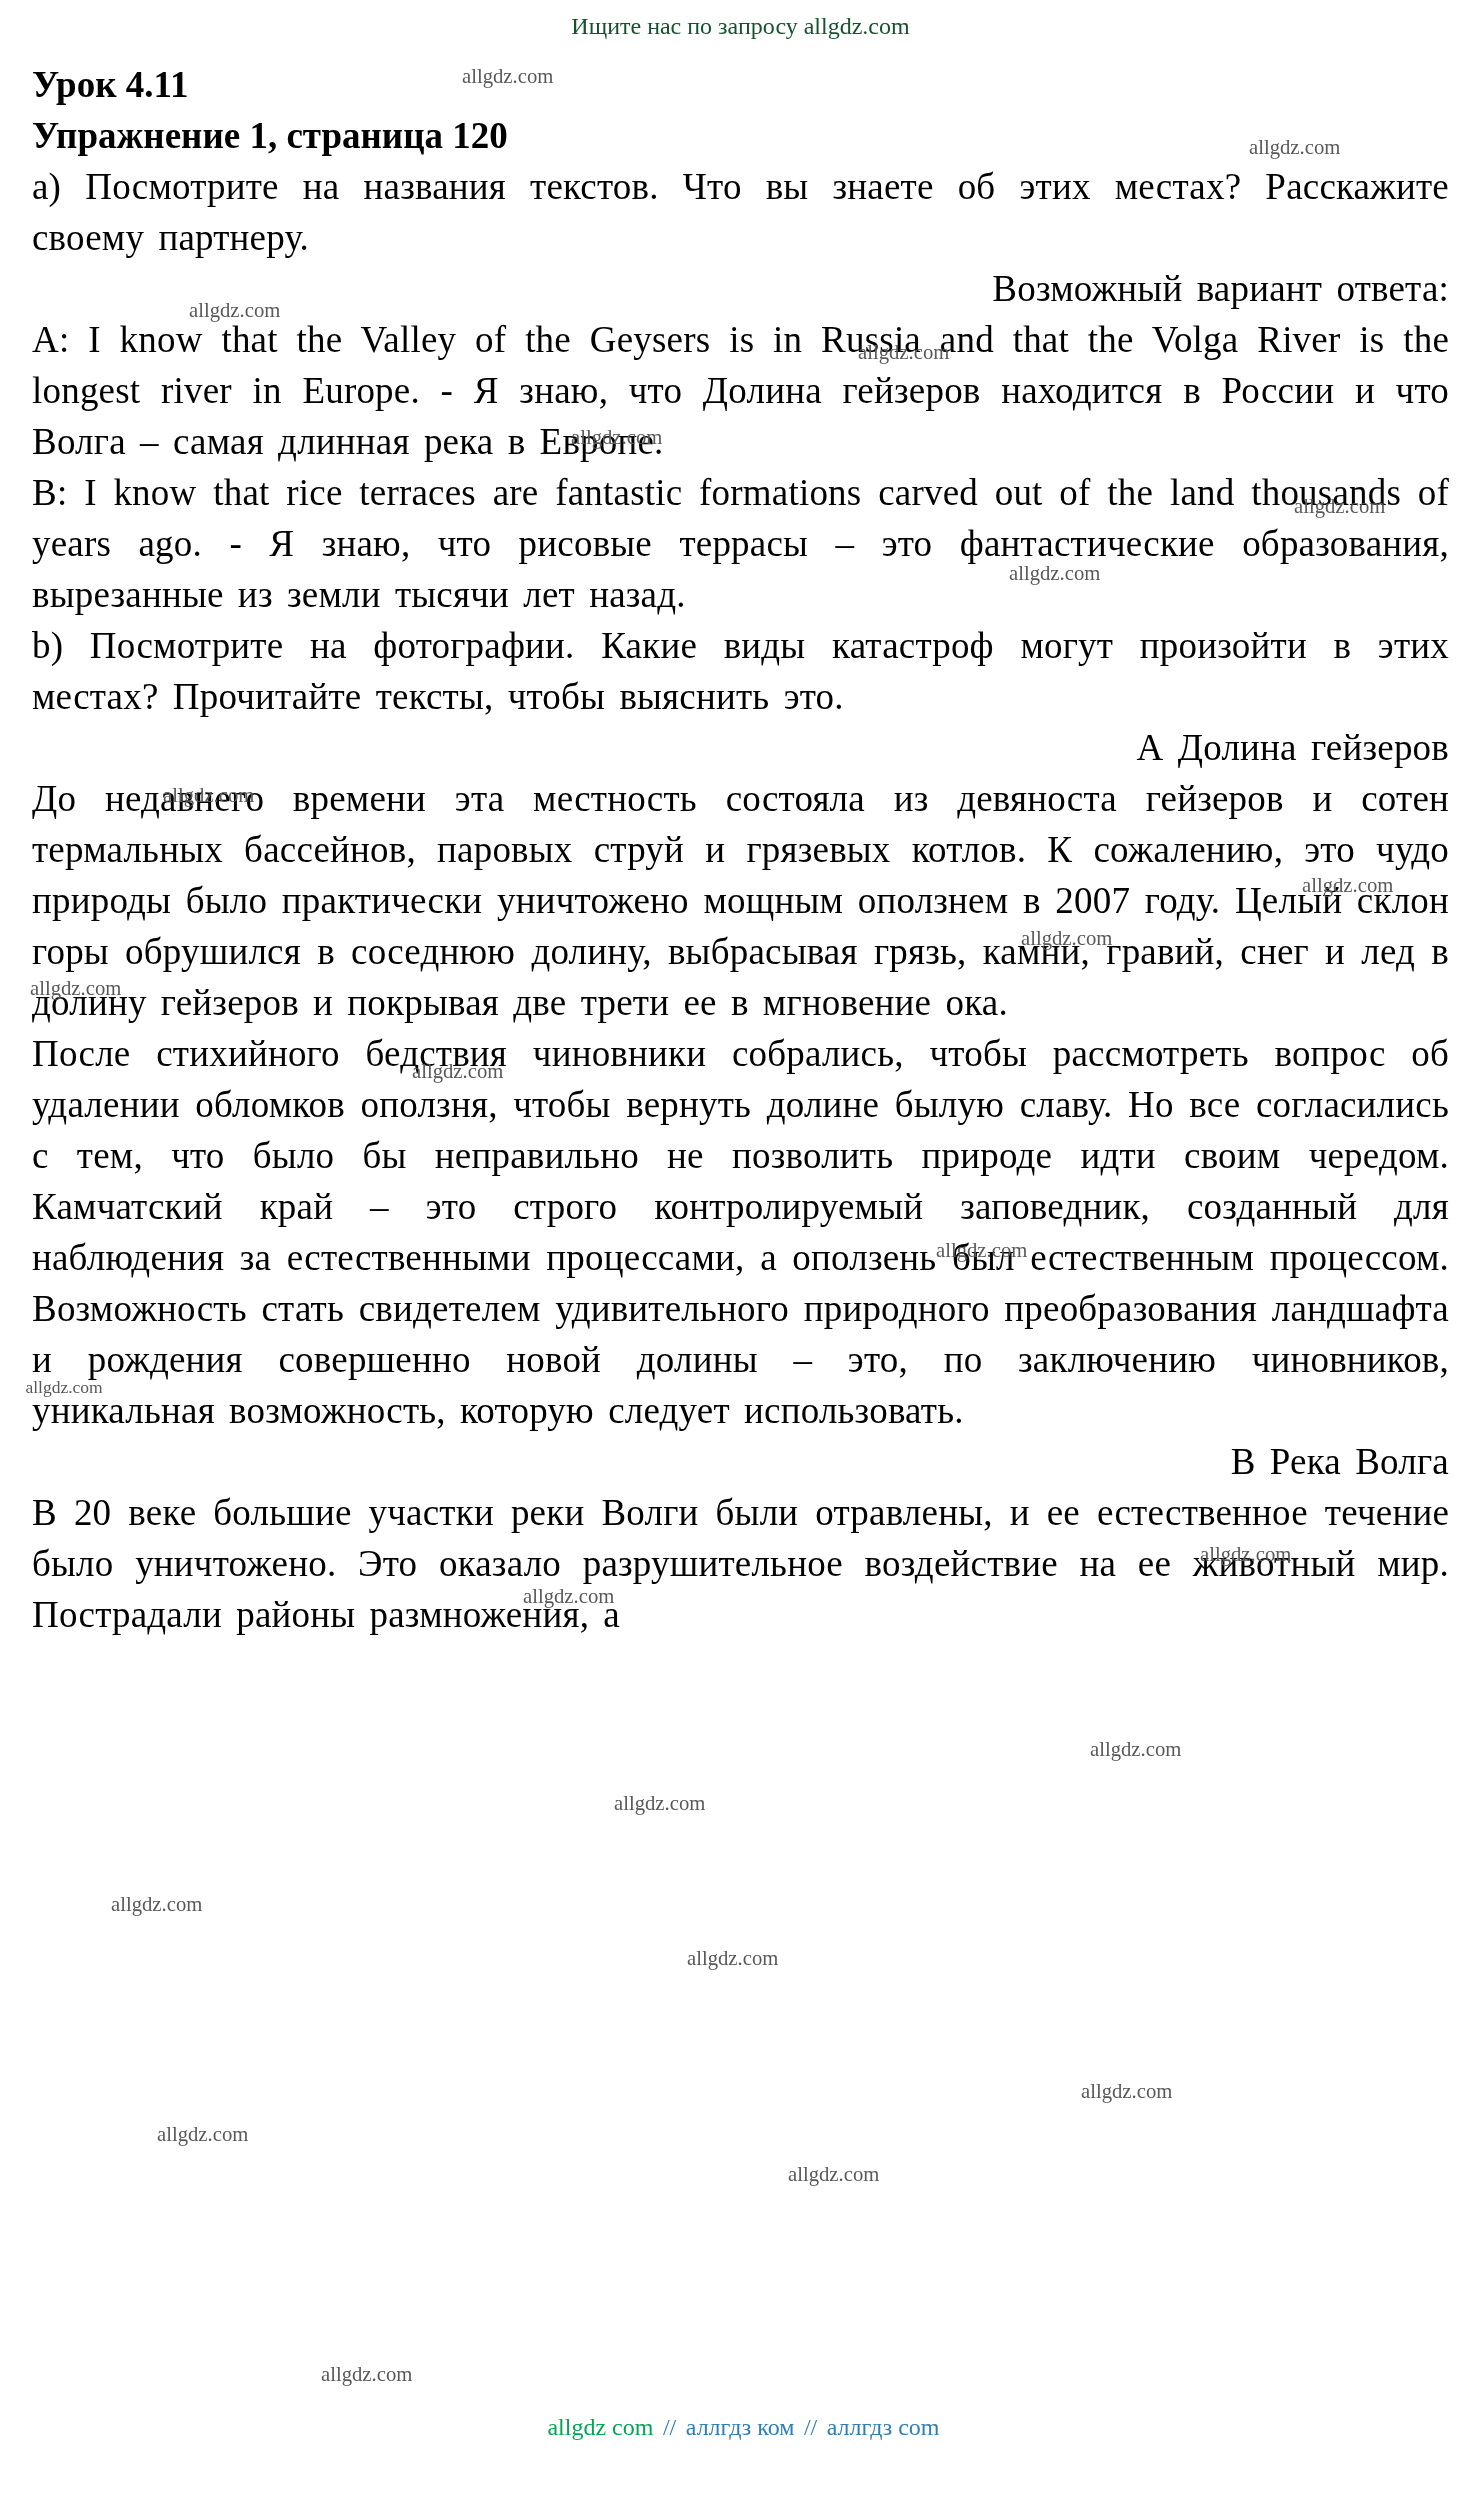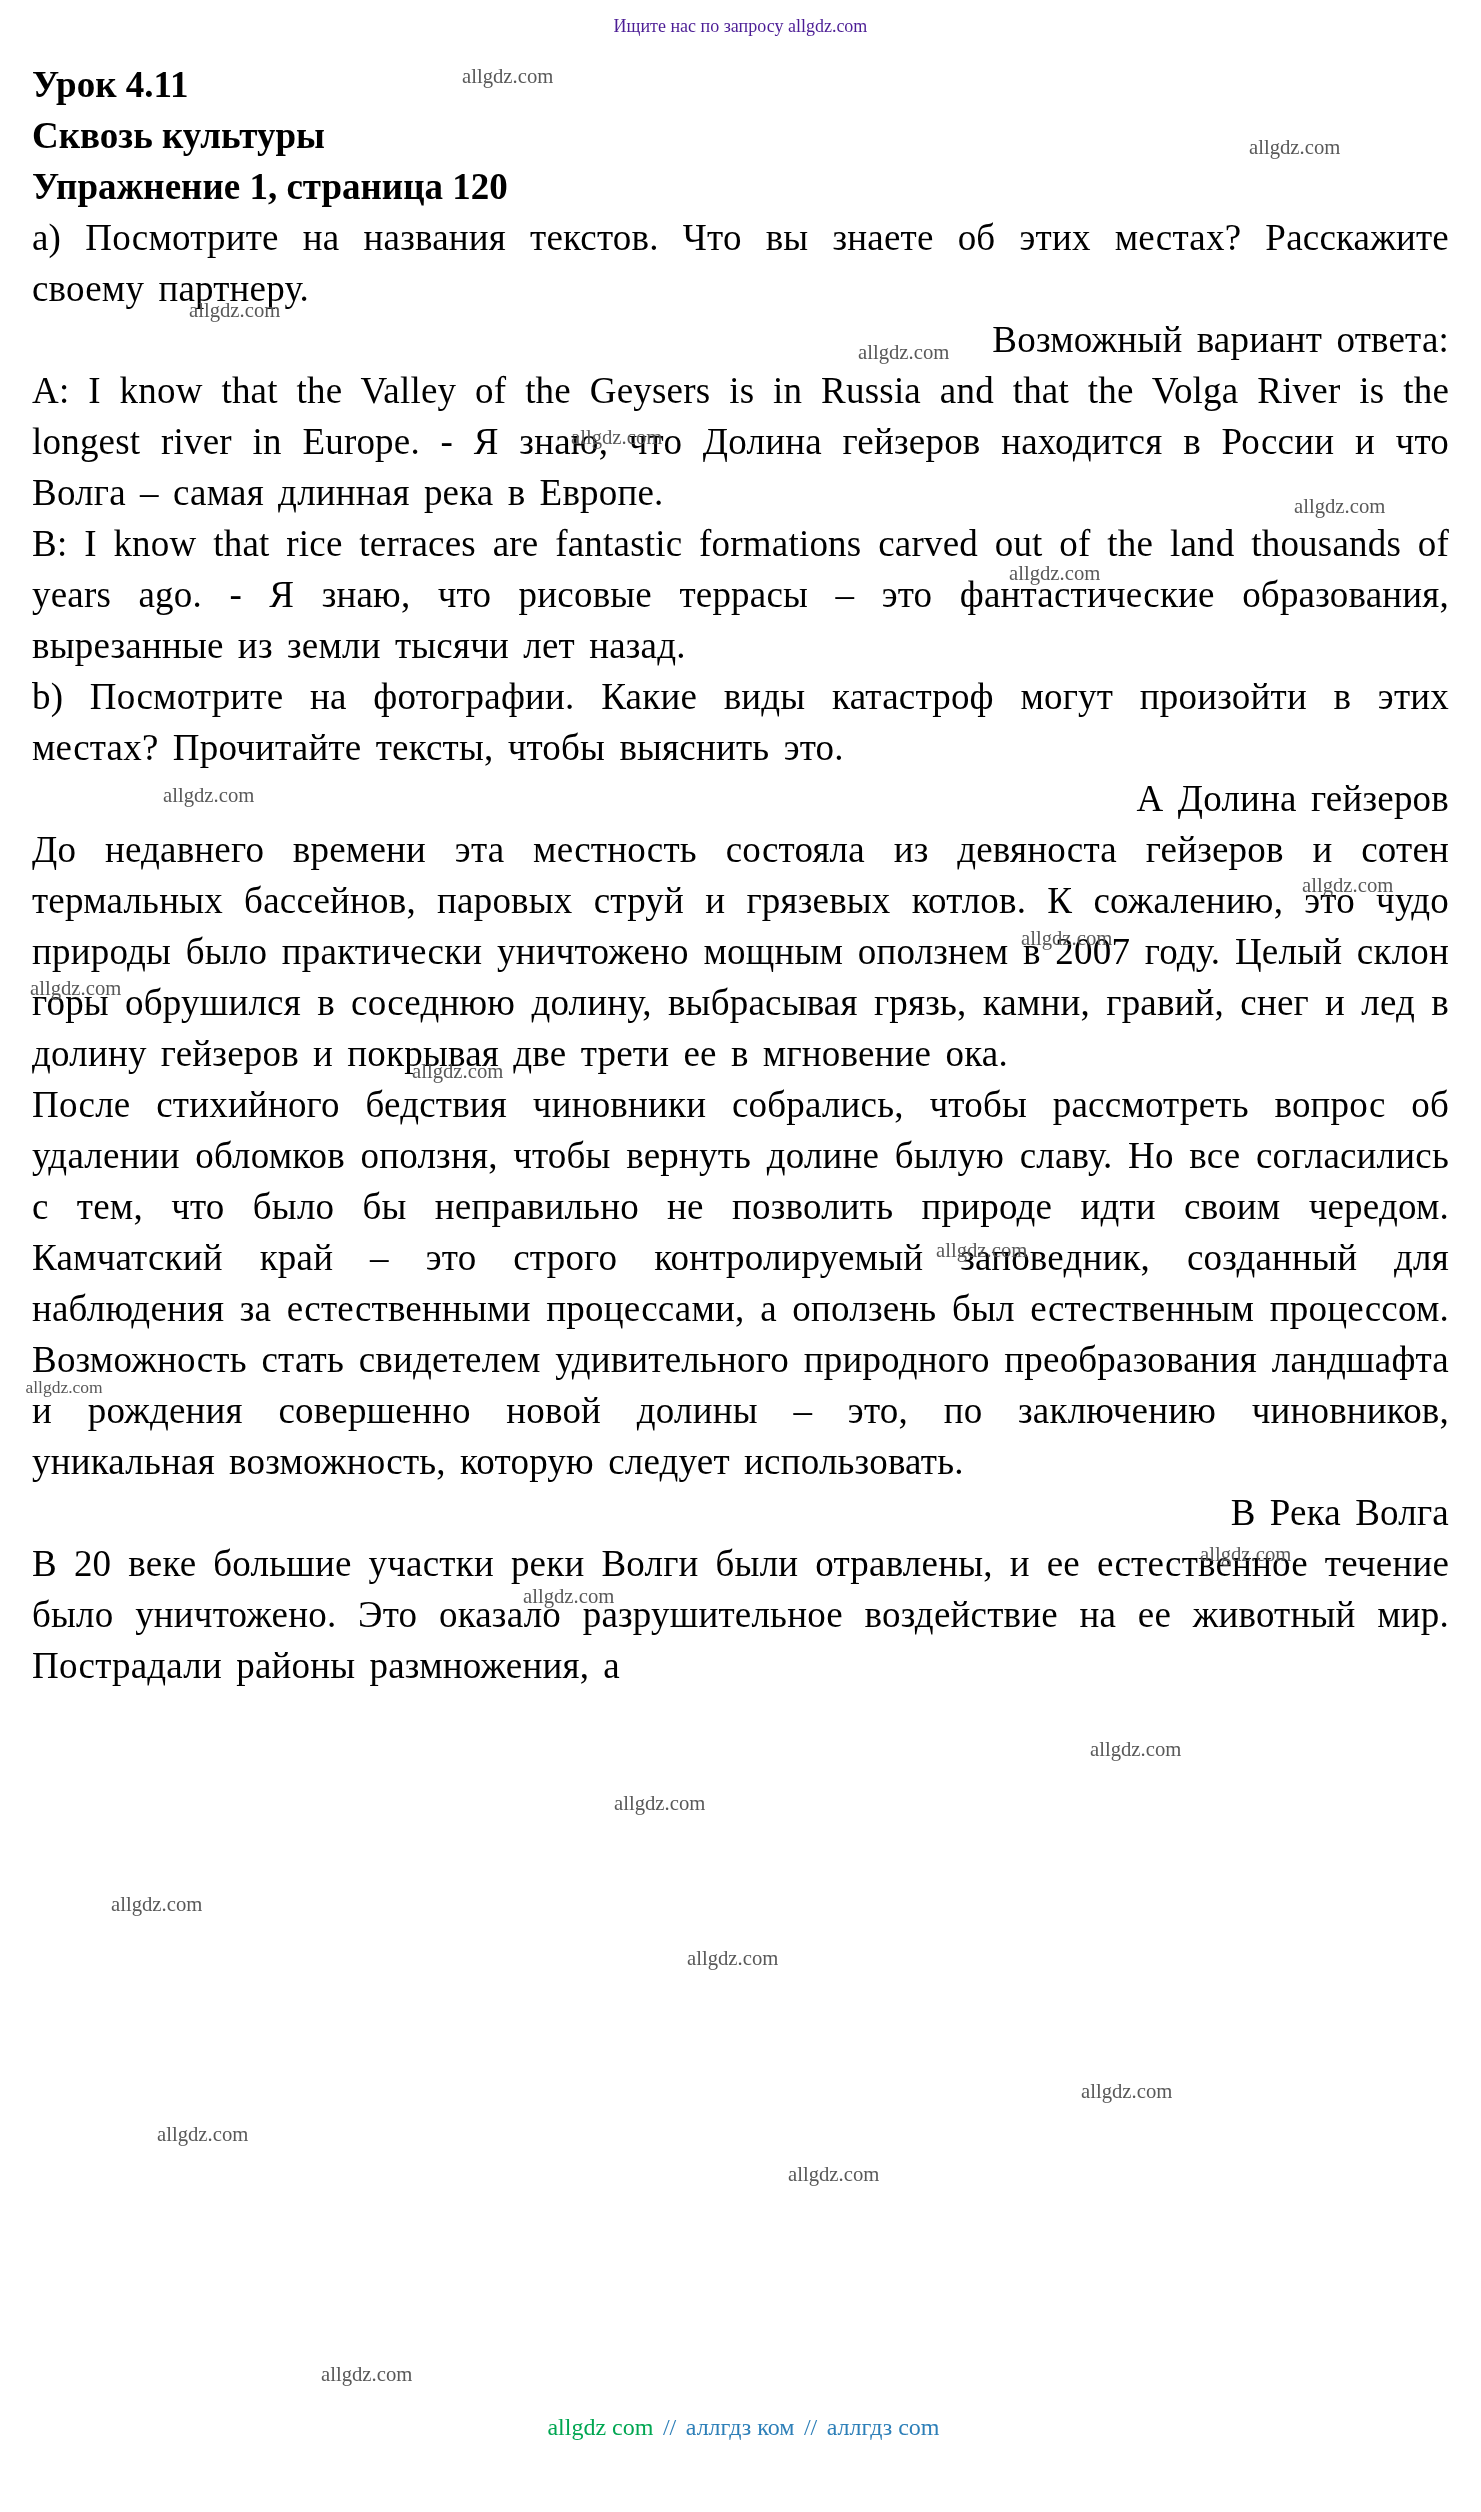--- a/index.html
+++ b/index.html
@@ -8,23 +8,23 @@
     width: 1481px;
     height: 2512px;
     background: #ffffff;
     font-family: "Liberation Serif", serif;
     color: #000000;
     overflow: hidden;
   }
   .promo-top {
     padding-top: 12.7px;
     text-align: center;
-    font-size: 18px;
+    font-size: 24px;
     line-height: 27px;
-    color: #4c1d95;
+    color: #14532d;
   }
   .content { padding: 0 32px; }
   .hgroup { margin-top: 19px; }
   .h {
     font-size: 37px;
     line-height: 51px;
     font-weight: bold;
   }
   p.body {
     margin: 0;
@@ -64,21 +64,20 @@
 <body>
 
 <div class="page">
 
   <div class="promo-top">Ищите нас по запросу allgdz.com</div>
 
   <div class="content">
 
     <div class="hgroup">
       <div class="h">Урок 4.11</div>
-      <div class="h">Сквозь культуры</div>
       <div class="h">Упражнение 1, страница 120</div>
     </div>
 
     <p class="body task-a">а) Посмотрите на названия текстов. Что вы знаете об этих местах? Расскажите своему партнеру.</p>
 
     <p class="body single possible">Возможный вариант ответа:</p>
 
     <p class="body">A: I know that the Valley of the Geysers is in Russia and that the Volga River is the longest river in Europe. - Я знаю, что Долина гейзеров находится в России и что Волга – самая длинная река в Европе.</p>
 
     <p class="body">B: I know that rice terraces are fantastic formations carved out of the land thousands of years ago. - Я знаю, что рисовые террасы – это фантастические образования, вырезанные из земли тысячи лет назад.</p>

